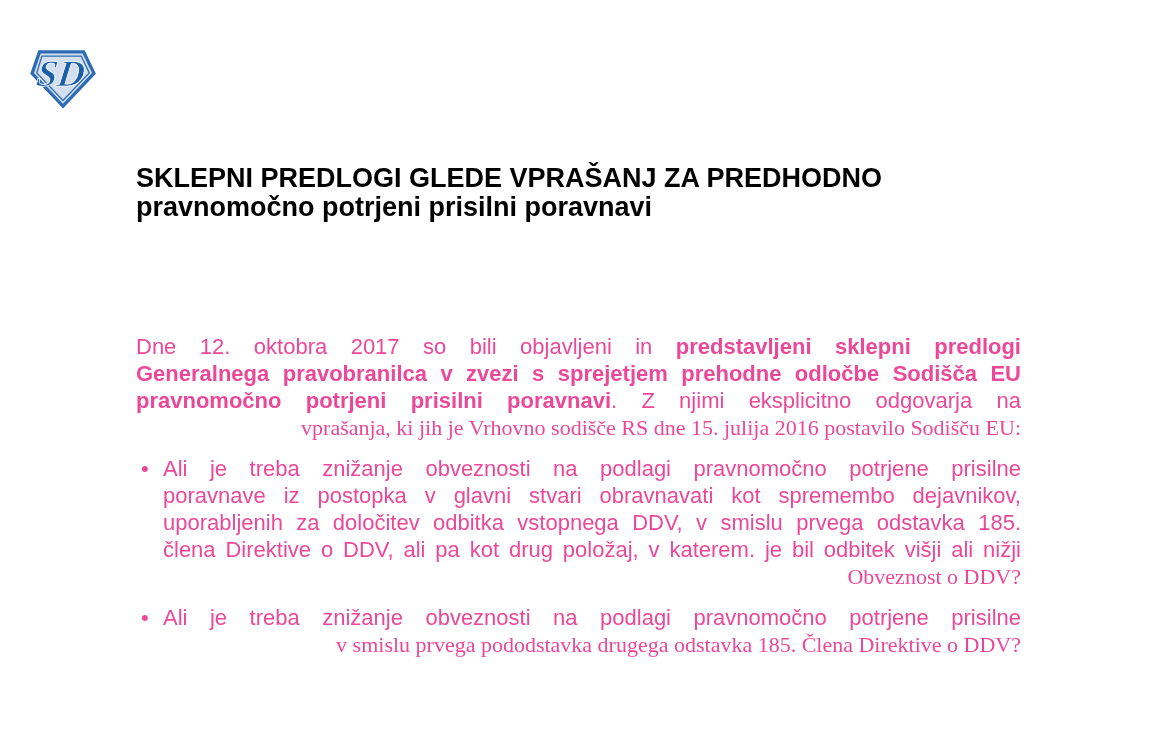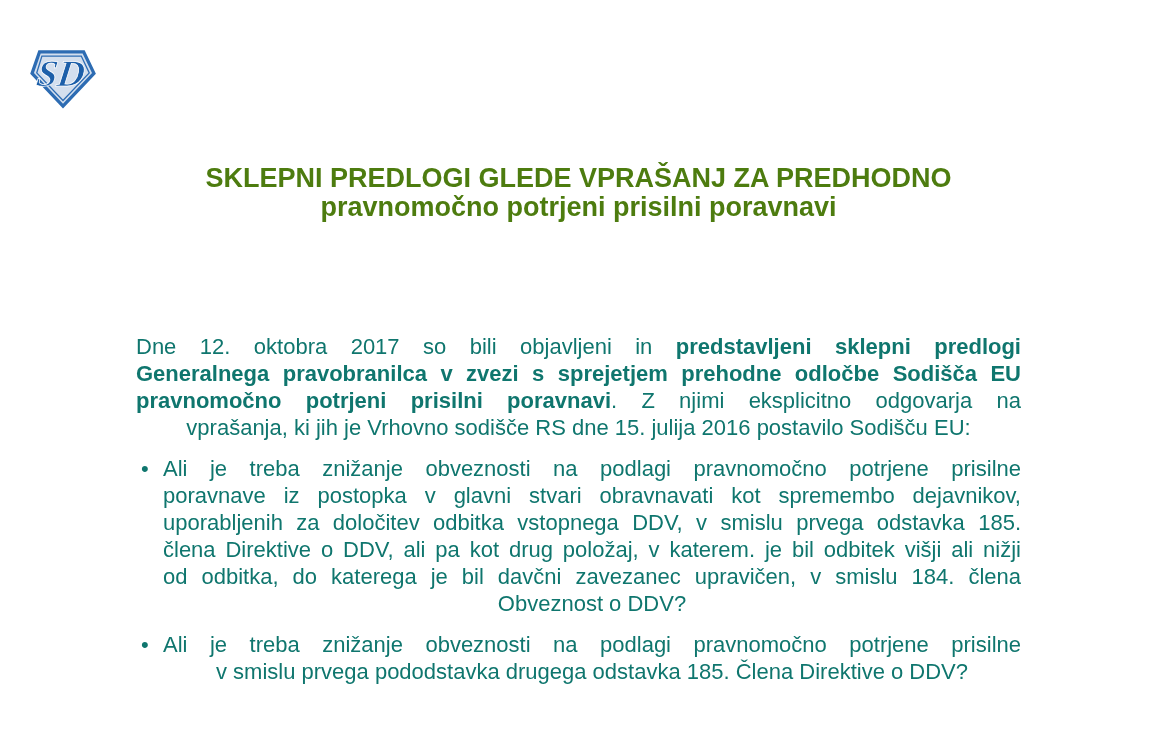--- a/index.html
+++ b/index.html
@@ -31,36 +31,36 @@
   
   .doc-title {
     position: absolute;
     left: 136px;
     top: 164px;
     width: 885px;
     margin: 0;
     font-size: 27px;
     line-height: 29px;
     font-weight: bold;
-    text-align: center;
-    color: #4d7c0f;
+    text-align: left;
+    color: #000000;
   }
 
   
   .doc-body {
     position: absolute;
     left: 136px;
     top: 333px;
     width: 885px;
     font-size: 22px;
     line-height: 27px;
-    color: #0f766e;
+    color: #ec4899;
   }
   .jl { text-align: justify; text-align-last: justify; }
-  .ll { text-align: center; }
+  .ll { text-align: right; font-family: Liberation Serif, serif; }
   .b  { font-weight: bold; }
 
   .bullet-list { margin-top: 14px; }
   .bullet-item { position: relative; padding-left: 27px; margin-top: 14px; }
   .bullet-item:first-child { margin-top: 0; }
   .bullet-marker {
     position: absolute;
     left: 5px;
     top: 0;
     width: 20px;
@@ -99,21 +99,20 @@
 
     <div class="bullet-list">
 
       <div class="bullet-item">
         <span class="bullet-marker">•</span>
         <div>
           <div class="jl">Ali je treba znižanje obveznosti na podlagi pravnomočno potrjene prisilne</div>
           <div class="jl">poravnave iz postopka v glavni stvari obravnavati kot spremembo dejavnikov,</div>
           <div class="jl">uporabljenih za določitev odbitka vstopnega DDV, v smislu prvega odstavka 185.</div>
           <div class="jl">člena Direktive o DDV, ali pa kot drug položaj, v katerem. je bil odbitek višji ali nižji</div>
-          <div class="jl">od odbitka, do katerega je bil davčni zavezanec upravičen, v smislu 184. člena</div>
           <div class="ll">Obveznost o DDV?</div>
         </div>
       </div>
 
       <div class="bullet-item">
         <span class="bullet-marker">•</span>
         <div>
           <div class="jl">Ali je treba znižanje obveznosti na podlagi pravnomočno potrjene prisilne</div>
           <div class="ll">v smislu prvega pododstavka drugega odstavka 185. Člena Direktive o DDV?</div>
         </div>

